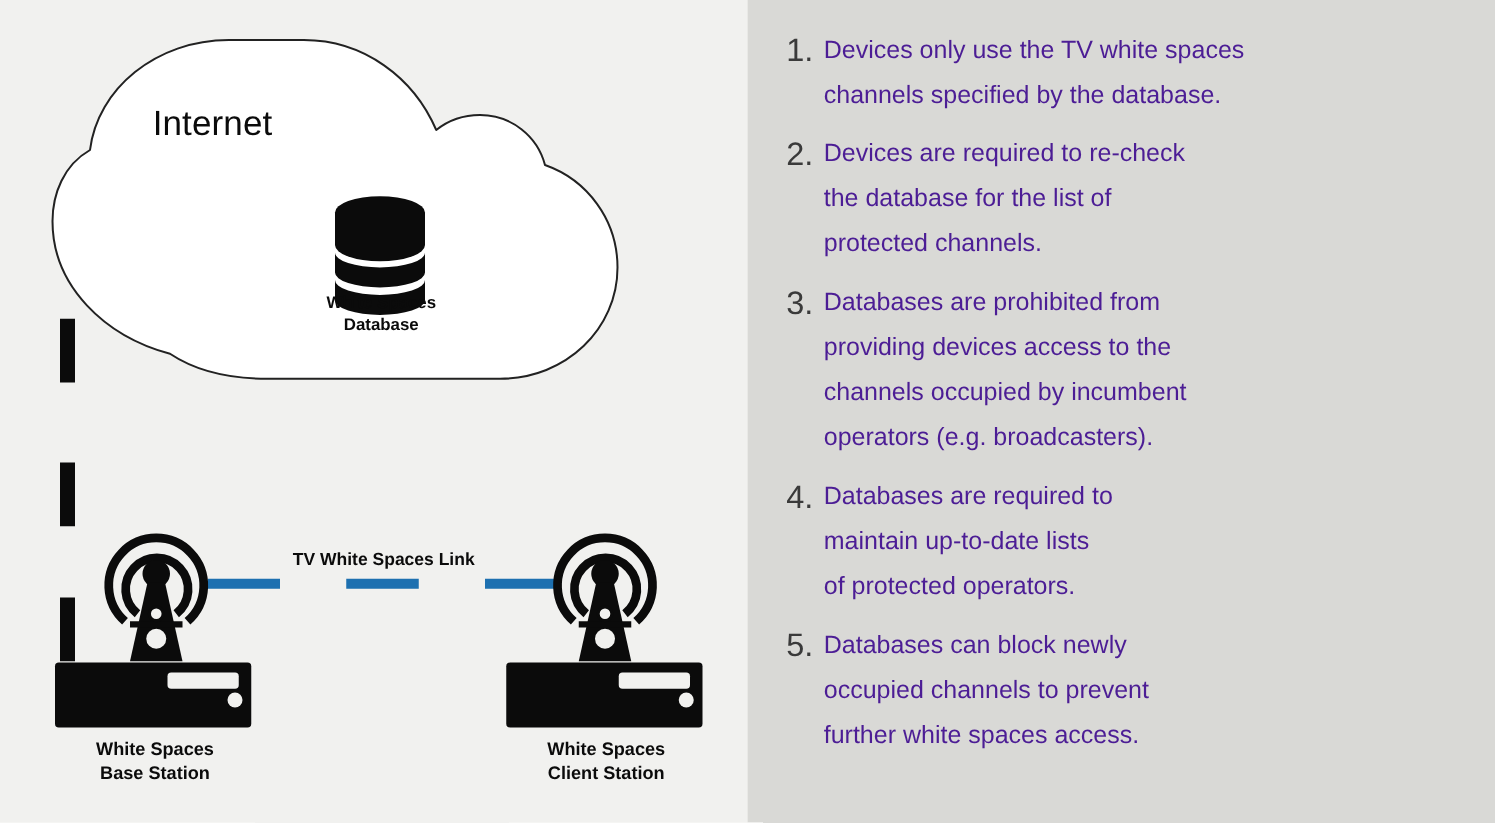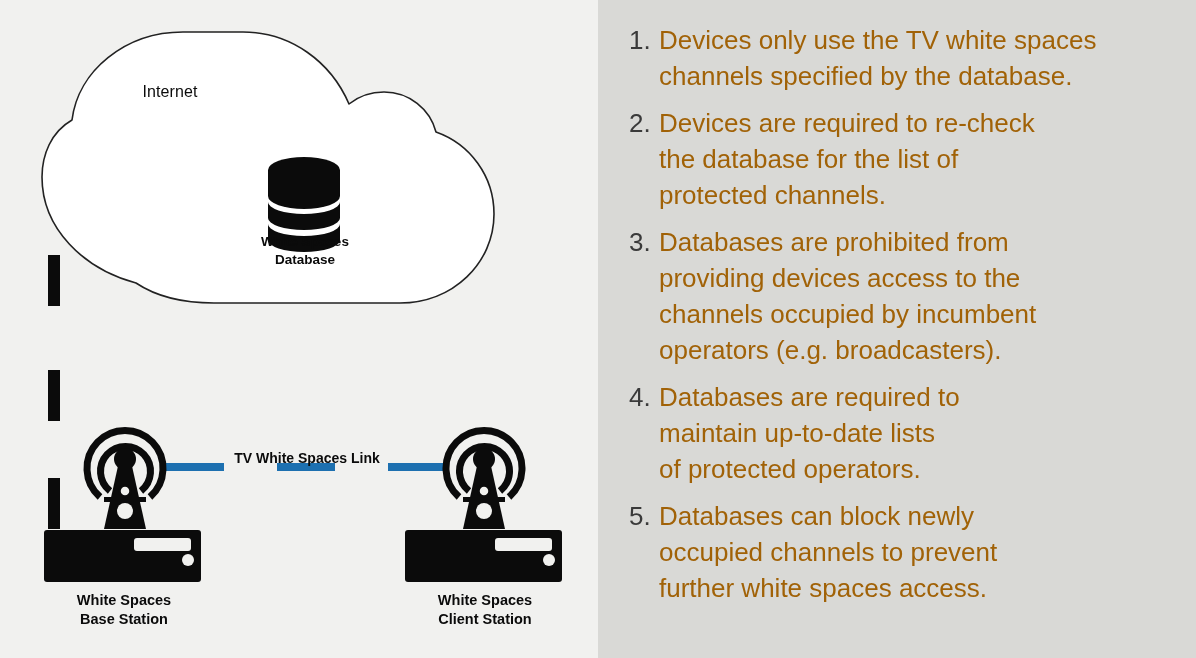--- a/index.html
+++ b/index.html
@@ -48,34 +48,34 @@
     text-align: center;
     color: #0b0b0b;
     font-family: "Liberation Sans", sans-serif;
     line-height: 1.16;
     white-space: pre-line;
   }
   #internet-label {
     left: 88px;
     top: 83px;
     width: 164px;
-    font-size: 16px;
+    font-size: 28px;
     letter-spacing: 0.1px;
   }
   #database-label {
     left: 224px;
     top: 233px;
     width: 162px;
     font-size: 13.5px;
     font-weight: 600;
     line-height: 1.30;
   }
   #link-label {
     left: 212px;
-    top: 450px;
+    top: 439px;
     width: 190px;
     font-size: 14px;
     font-weight: 600;
   }
   #base-station-label {
     left: 44px;
     top: 591px;
     width: 160px;
     font-size: 14.5px;
     font-weight: 600;
@@ -105,23 +105,23 @@
   .rule-num {
     flex: 0 0 auto;
     width: 30px;
     font-size: 26px;
     line-height: 36px;
     color: #3a3a3a;
     font-family: "Liberation Sans", sans-serif;
   }
   .rule-text {
     flex: 1 1 auto;
-    font-size: 26px;
+    font-size: 20px;
     line-height: 36px;
-    color: #a16207;
+    color: #4c1d95;
     font-family: "Liberation Sans", sans-serif;
     white-space: pre-line;
   }
 </style>
 </head>
 <body>
 
 <div id="stage">
 
   <div id="left-panel"></div>

